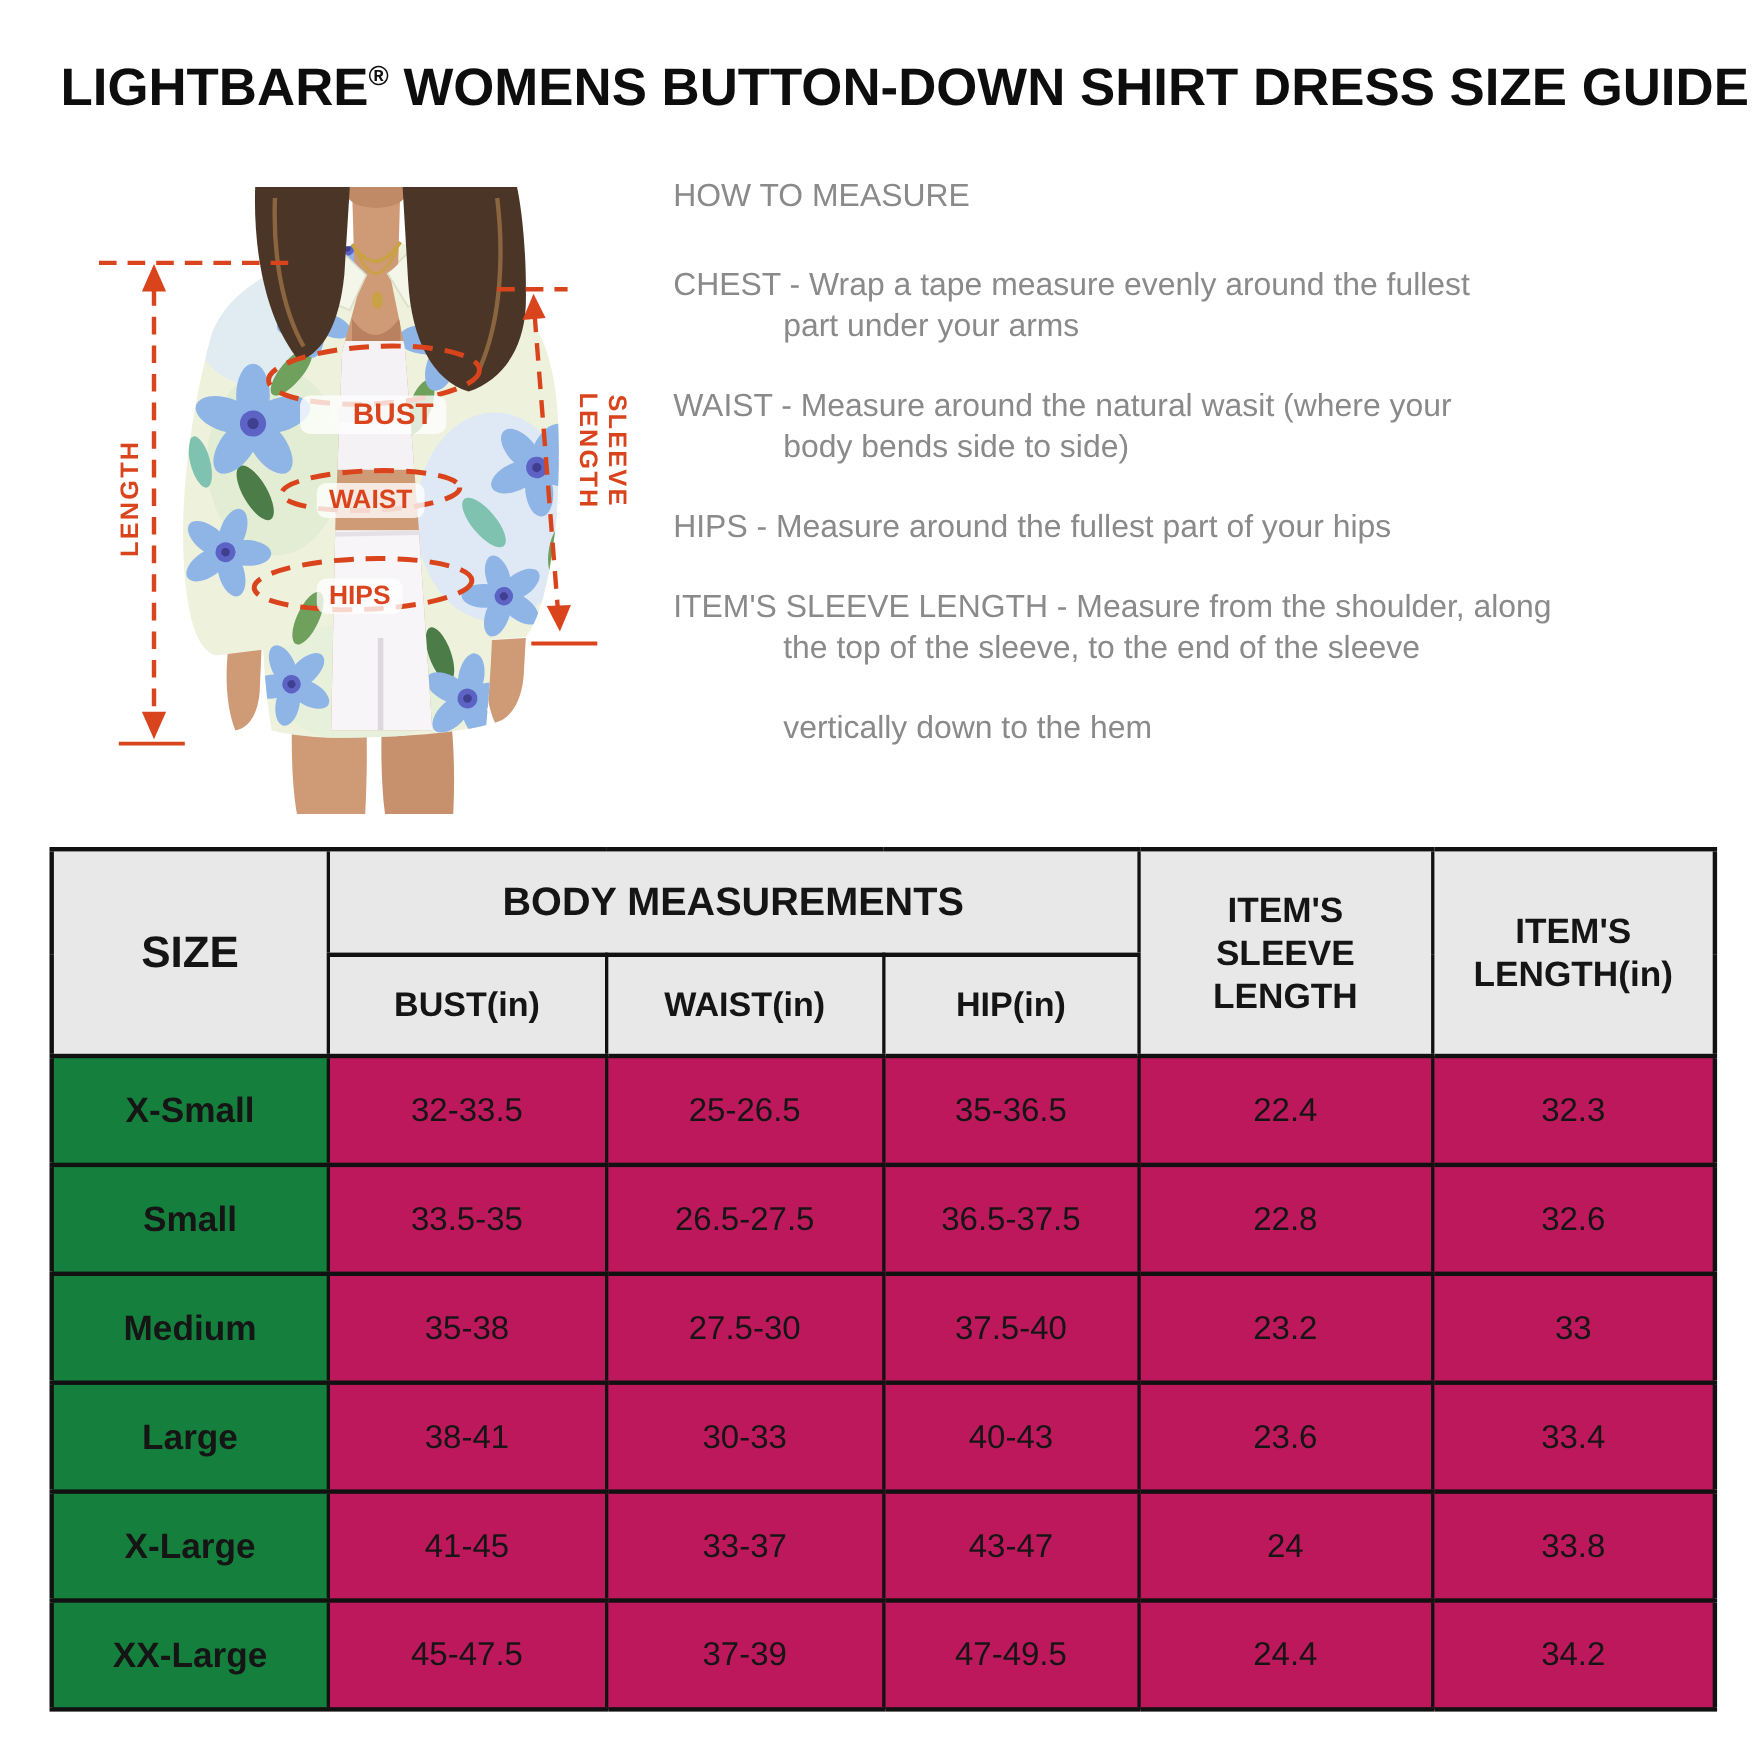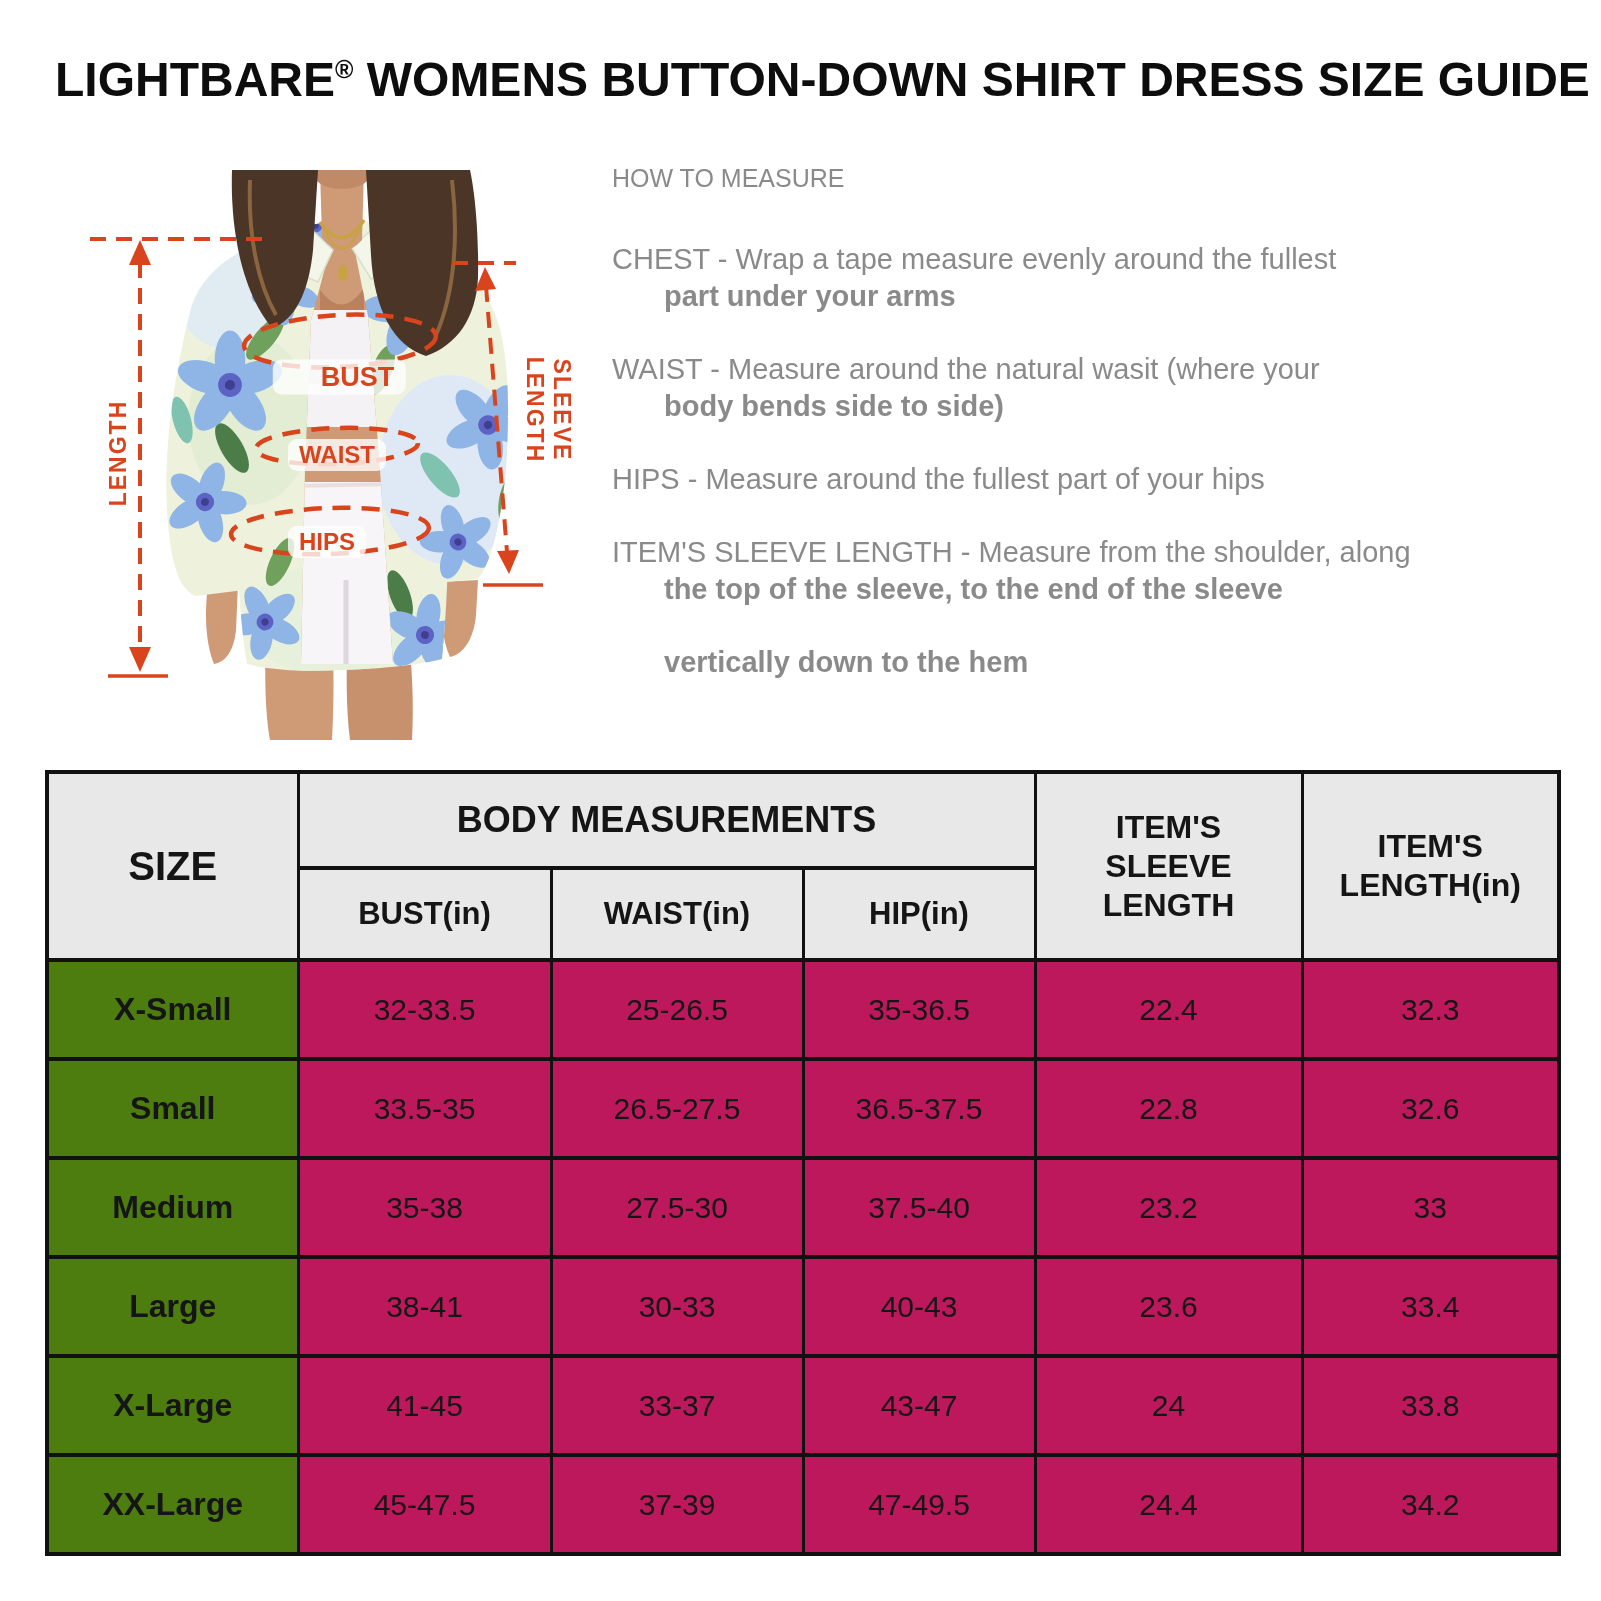--- a/index.html
+++ b/index.html
@@ -32,23 +32,23 @@
   }
   .pill-bust  { font-size:27px; }
   .pill-waist { font-size:24px; }
   .pill-hips  { font-size:24px;text-align:right; }
 
   
   .howto {
     position:absolute; left:612px; top:160px; width:900px;
     color:#8a8a8a; font-size:29px; line-height:37px;
   }
-  .howto-heading { font-weight:normal; font-size:25px; margin:0 0 44px 0; }
+  .howto-heading { font-weight:normal; font-size:29px; margin:0 0 44px 0; }
   .mi { margin-bottom:36px; }
-  .mi .l2 { margin-left:52px;font-weight:bold; }
+  .mi .l2 { margin-left:100px; }
   .mi .l2:empty { display:none; }
 
   
   table.size-table {
     position:absolute; left:45px; top:770px; width:1512px;
     border-collapse:collapse; table-layout:fixed;
     color:#151515;
   }
   table.size-table col.c-size   { width:251px; }
   table.size-table col.c-bust   { width:253px; }
@@ -59,21 +59,21 @@
   table.size-table th, table.size-table td {
     border:3px solid #111; border-top-width:4px; border-bottom-width:4px;
     text-align:center; vertical-align:middle; padding:0;
   }
   table.size-table { border:4px solid #111; }
   .th-grey { background:#e8e8e8; }
   th.h-size   { font-size:40px; font-weight:bold; }
   th.h-body   { font-size:36px; font-weight:bold; height:92px; }
   th.h-sub    { font-size:31px; font-weight:bold; height:88px; }
   th.h-item   { font-size:32px; font-weight:bold; white-space:pre-line; line-height:39px; }
-  th.row-size { font-size:32px; font-weight:bold; background:#4d7c0f; }
+  th.row-size { font-size:32px; font-weight:bold; background:#15803d; }
   td.val      { font-size:30px; font-weight:normal; background:#be185d; }
   tr.data-row { height:99px; }
 </style>
 </head>
 <body>
 
 <div class="page">
 
   <div class="title"><span>LIGHTBARE</span><span class="reg">®</span><span> WOMENS BUTTON-DOWN SHIRT DRESS SIZE GUIDE</span></div>
 

